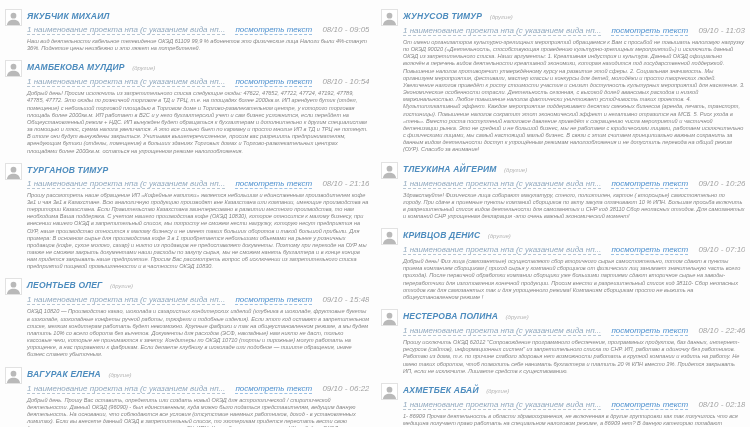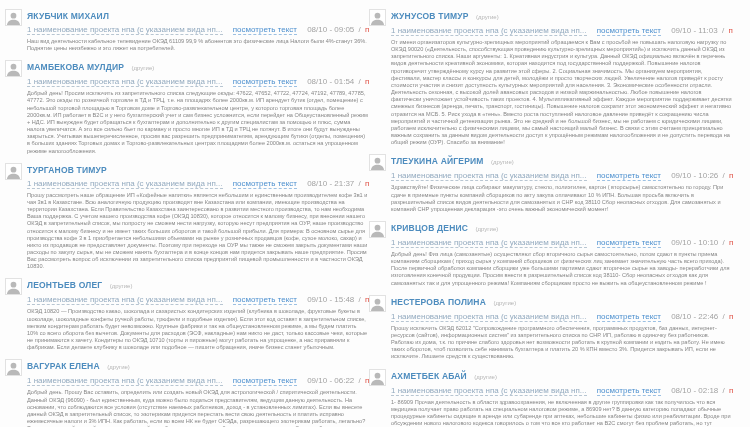--- a/index.html
+++ b/index.html
@@ -1,21 +1,21 @@
 <!DOCTYPE html>
 <html><head>
 <meta charset="utf-8">
 <style>
   * { margin:0; padding:0; box-sizing:border-box; }
   html,body { background:#fdfdfd; }
   .page {
     width:750px; height:427px; overflow:hidden;
     background:#fdfdfd;
     font-family:"Liberation Sans", sans-serif;
-    display:flex; padding:8px 5px 0 5px; gap:0;
+    display:flex; padding:8px 5px 0 5px; gap:12px;font-style:italic;
   }
   .col { width:364px; overflow:hidden; }
   .item { display:flex; margin-bottom:7px; }
   .avatar {
     flex:0 0 17px; height:17px; margin-right:5px; margin-top:1px;
     background:#fff; border:1px solid #e2e2e2; overflow:hidden;
   }
   .avatar svg { display:block; width:100%; height:100%; }
   .content { flex:1; min-width:0; }
   .name-row { line-height:11px; margin-bottom:3px; }
@@ -79,21 +79,21 @@
       </svg>
     </div>
     <div class="content">
       <div class="name-row">
         <span class="author-name">МАМБЕКОВА МУЛДИР</span>
         <span class="author-suffix">(другие)</span>
       </div>
       <div class="meta-row">
         <a class="proj-link">1 наименование проекта нпа (с указанием вида нп...</a>
         <a class="view-link">посмотреть текст</a>
-        <span class="comment-date">08/10 - 01:54</span>
+        <span class="comment-date">08/10 - 10:54</span>
         <span class="sep">/</span>
         <a class="subscribe-link">подписаться</a>
         
       </div>
       <div class="comment-body">Добрый день! Просим исключить из запретительного списка следующие окэды: 47622, 47652, 47722, 47724, 47192, 47789, 47785, 47772. Это окэды по розничной торговле в ТД и ТРЦ, т.е. на площадях более 2000кв.м. ИП арендует бутик (отдел, помещение) с небольшой торговой площадью в Торговом доме и Торгово-развлекательном центре, у которого торговая площадь более 2000кв.м. ИП работает в B2C и у него бухгалтерский учет и сам бизнес усложнится, если перейдет на Общеустановленный режим + НДС. ИП вынужден будет обращаться к бухгалтерам и дополнительно к другим специалистам за помощью и плюс, сумма налога увеличатся. А это все сильно бьет по карману и просто многие ИП в ТД и ТРЦ не потянут. В итоге они будут вынуждены закрыться. Учитывая вышеперечисленное, просим вас разрешить предпринимателям, арендующим бутики (отделы, помещения) в больших зданиях Торговых домах и Торгово-развлекательных центрах площадями более 2000кв.м. остаться на упрощенном режиме налогообложения.</div>
     </div>
   </div>
       <div class="item">
     <div class="avatar">
       <svg viewBox="0 0 24 24" xmlns="http://www.w3.org/2000/svg">
@@ -103,21 +103,21 @@
       </svg>
     </div>
     <div class="content">
       <div class="name-row">
         <span class="author-name">ТУРГАНОВ ТИМУР</span>
         
       </div>
       <div class="meta-row">
         <a class="proj-link">1 наименование проекта нпа (с указанием вида нп...</a>
         <a class="view-link">посмотреть текст</a>
-        <span class="comment-date">08/10 - 21:37</span>
+        <span class="comment-date">08/10 - 21:16</span>
         <span class="sep">/</span>
         <a class="subscribe-link">подписаться</a>
         
       </div>
       <div class="comment-body">Прошу рассмотреть наше обращение ИП «Кофейные напитки» является небольшим и единственным производителем кофе 3в1 и чая 3в1 в Казахстане. Всю аналогичную продукцию производят вне Казахстана или компании, имеющие производства на территории Казахстана. Если Правительство Казахстана заинтересовано в развитии местного производства, то нам необходима Ваша поддержка. С учетом нашего производства кофе (ОКЭД 10830), которое относится к малому бизнесу, при внесении нашего ОКЭД в запретительный список, мы попросту не сможем нести нагрузку, которую несут предприятия на ОУР, наше производство относится к малому бизнесу и не имеет таких больших оборотов и такой большой прибыли. Для примера: В основном сырье для производства кофе 3 в 1 приобретается небольшими объемами на рынке у розничных продавцов (кофе, сухое молоко, сахар) и никто из продавцов не предоставляет документы. Поэтому при переходе на ОУР мы также не сможем закрыть документами наши расходы по закупу сырья, мы не сможем нанять бухгалтера и в конце концов нам придется закрывать наше предприятие. Просим Вас рассмотреть вопрос об исключении из запретительного списка предприятий пищевой промышленности и в частности ОКЭД 10830.</div>
     </div>
   </div>
       <div class="item">
     <div class="avatar">
       <svg viewBox="0 0 24 24" xmlns="http://www.w3.org/2000/svg">
@@ -225,21 +225,21 @@
       </svg>
     </div>
     <div class="content">
       <div class="name-row">
         <span class="author-name">КРИВЦОВ ДЕНИС</span>
         <span class="author-suffix">(другие)</span>
       </div>
       <div class="meta-row">
         <a class="proj-link">1 наименование проекта нпа (с указанием вида нп...</a>
         <a class="view-link">посмотреть текст</a>
-        <span class="comment-date">09/10 - 10:10</span>
+        <span class="comment-date">09/10 - 07:10</span>
         <span class="sep">/</span>
         <a class="subscribe-link">подписаться</a>
         
       </div>
       <div class="comment-body">Добрый день! Физ лица (самозанятые) осуществляют сбор вторичного сырья самостоятельно, потом сдают в пункты приема компаниям сборщикам ( приход сырья у компаний сборщиков от физических лиц занимает значительную часть всего прихода). После первичной обработки компании сборщики уже большими партиями сдают вторичное сырье на заводы- переработчики для изготовления конечной продукции. Просим внести в разрешительный список код 38110- Сбор неопасных отходов как для самозанятых так и для упрощенного режима! Компаниям сборщикам просто не выжить на общеустановленном режиме !</div>
     </div>
   </div>
       <div class="item">
     <div class="avatar">
       <svg viewBox="0 0 24 24" xmlns="http://www.w3.org/2000/svg">

